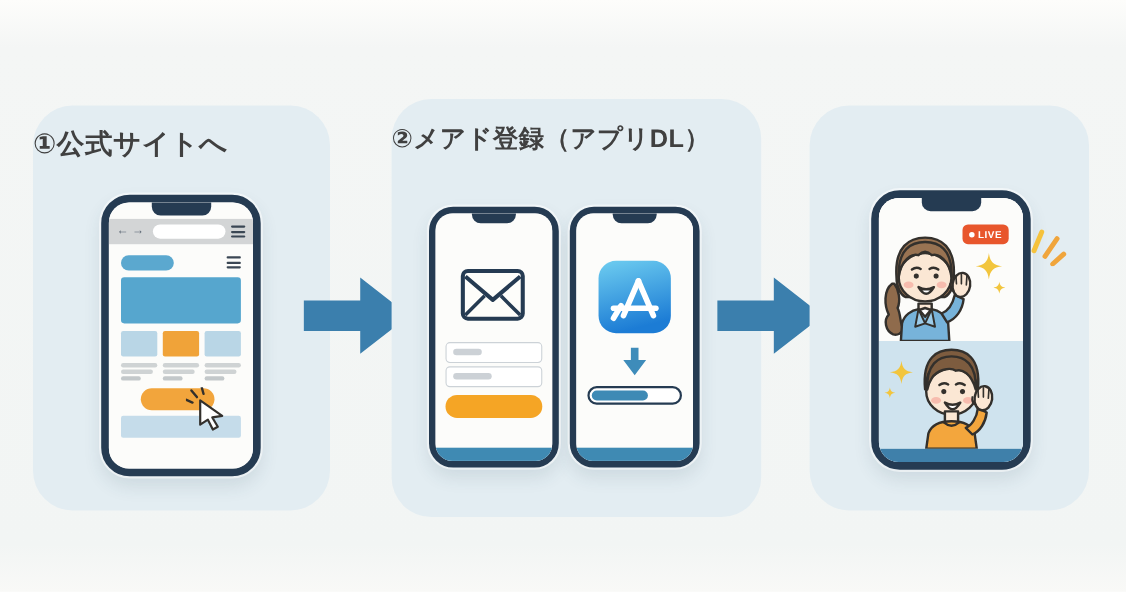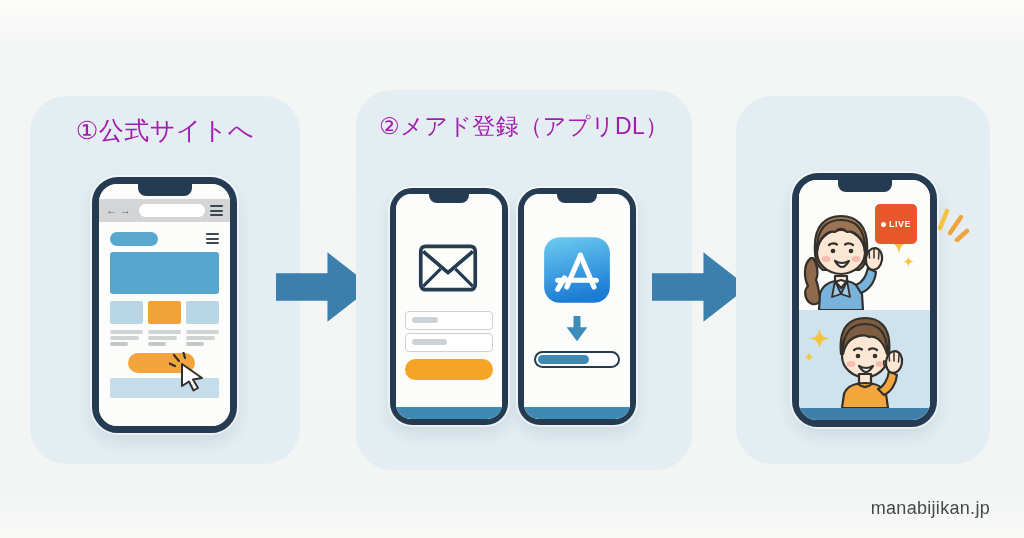--- a/index.html
+++ b/index.html
@@ -9,22 +9,22 @@
     background:linear-gradient(180deg,#fdfdfb 0%,#f4f6f5 8%,#f2f5f4 92%,#f9f9f7 100%);
   }
   .canvas{position:relative;width:1024px;height:538px;}
 
   
   .card{position:absolute;background:#e3edf2;border-radius:36px;}
   .card1{left:30px;top:96px;width:270px;height:368px;}
   .card2{left:356px;top:90px;width:336px;height:380px;}
   .card3{left:736px;top:96px;width:254px;height:368px;}
   .card-title{
-    position:absolute;top:18px;left:0;right:0;text-align:center;
-    font-weight:400;color:#a21caf;font-size:25px;letter-spacing:.5px;white-space:nowrap;
+    position:absolute;top:18px;left:0;right:0;text-align:left;
+    font-weight:700;color:#404040;font-size:25px;letter-spacing:.5px;white-space:nowrap;
   }
   .card2 .card-title{font-size:23px;top:21px;}
 
   
   .phone{position:absolute;background:#fff;border:7px solid #253b52;border-radius:26px;
          box-shadow:0 0 0 2px rgba(255,255,255,.55),0 8px 16px rgba(44,70,94,.12);}
   .screen{position:absolute;inset:0;border-radius:18px;overflow:hidden;background:#fcfcfa;}
   .notch{position:absolute;top:0;left:50%;transform:translateX(-50%);
          background:#253b52;border-radius:0 0 8px 8px;z-index:6;}
   .notch.big{width:54px;height:12px;}
@@ -71,21 +71,21 @@
   .dl-arrow{position:absolute;left:41px;top:122px;width:24px;height:26px;}
   .progress{position:absolute;left:10px;right:10px;top:157px;height:13px;background:#fff;
             border:2.5px solid #253b52;border-radius:9px;}
   .progress .fill{position:absolute;left:2px;top:2px;bottom:2px;width:62%;background:#3e8ab5;border-radius:5px;}
 
   
   .phone3{left:56px;top:77px;width:131px;height:240px;}
   .p3-top{position:absolute;top:0;left:0;right:0;height:130px;background:#fcfcfa;}
   .p3-bottom{position:absolute;top:130px;left:0;right:0;height:98px;background:#cfe3ee;}
   .p3-bar{position:absolute;left:0;right:0;bottom:0;height:12px;background:#3f80aa;z-index:5;}
-  .live{position:absolute;right:13px;top:24px;height:16px;padding:12px 6px;background:#e8562c;
+  .live{position:absolute;right:13px;top:24px;height:16px;padding:1px 6px;background:#e8562c;
         border-radius:5px;display:flex;align-items:center;gap:3px;z-index:8;}
   .live .dot{width:5px;height:5px;border-radius:50%;background:#fff;}
   .live .txt{color:#fff;font-size:9px;font-weight:700;letter-spacing:.5px;line-height:1;}
   .teacher{position:absolute;left:-10px;top:26px;width:104px;height:104px;}
   .boy{position:absolute;left:16px;top:130px;width:100px;height:98px;}
   .spark{position:absolute;}
   .spk-t1{left:88px;top:50px;width:24px;height:24px;}
   .spk-t2{left:104px;top:76px;width:11px;height:11px;}
   .spk-b1{left:10px;top:148px;width:21px;height:21px;}
   .spk-b2{left:5px;top:172px;width:10px;height:10px;}
@@ -301,14 +301,13 @@
       </div>
     </div>
 
     <svg class="emphasis" viewBox="0 0 36 40">
       <path d="M6,26 L13,9" stroke="#f5c23c" stroke-width="4.5" stroke-linecap="round"></path>
       <path d="M16,31 L27,15" stroke="#f0a53c" stroke-width="4.5" stroke-linecap="round"></path>
       <path d="M23,38 L33,29" stroke="#f0a53c" stroke-width="4.5" stroke-linecap="round"></path>
     </svg>
   </div>
 
-  <div class="watermark">manabijikan.jp</div>
 </div>
 
 </body></html>

